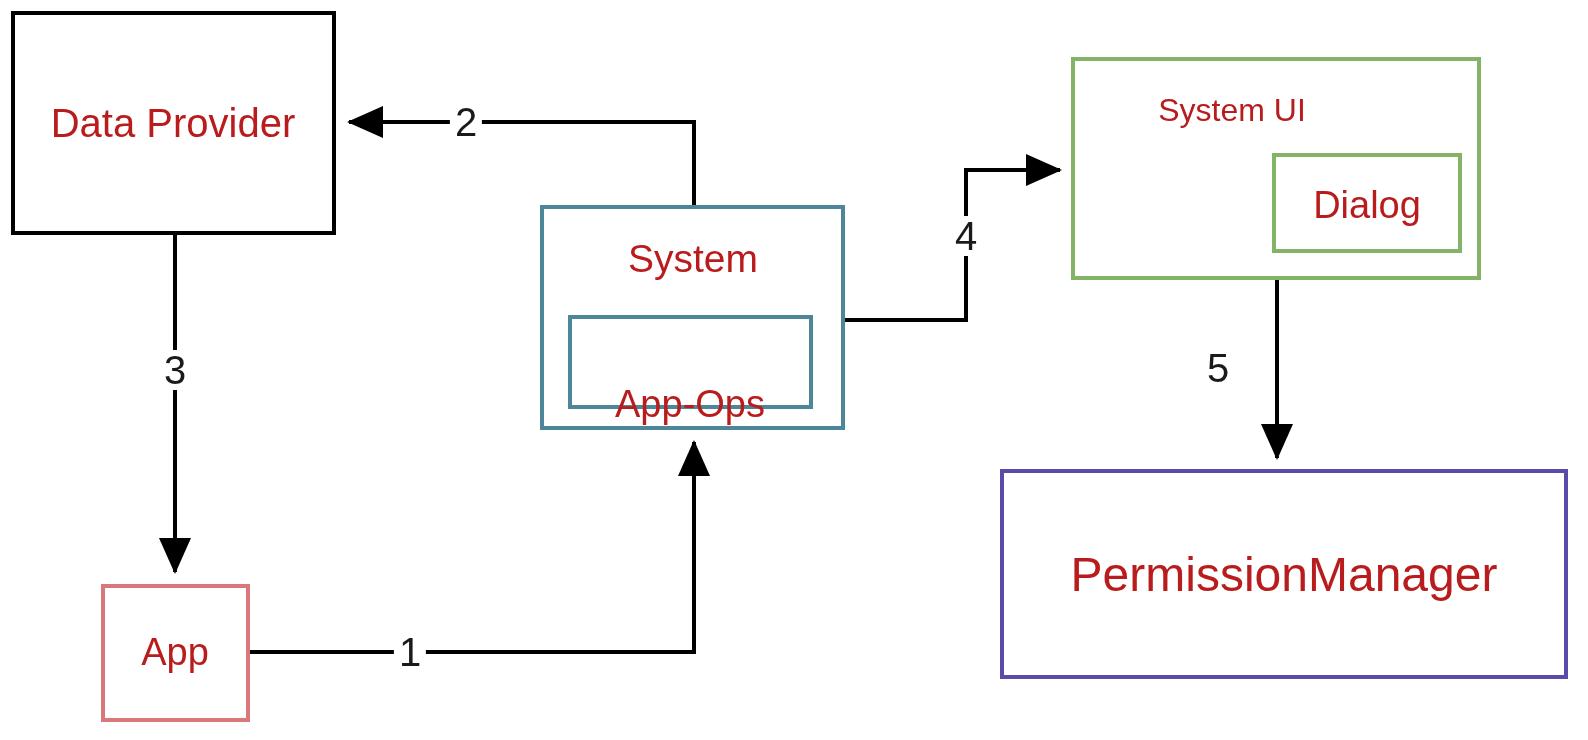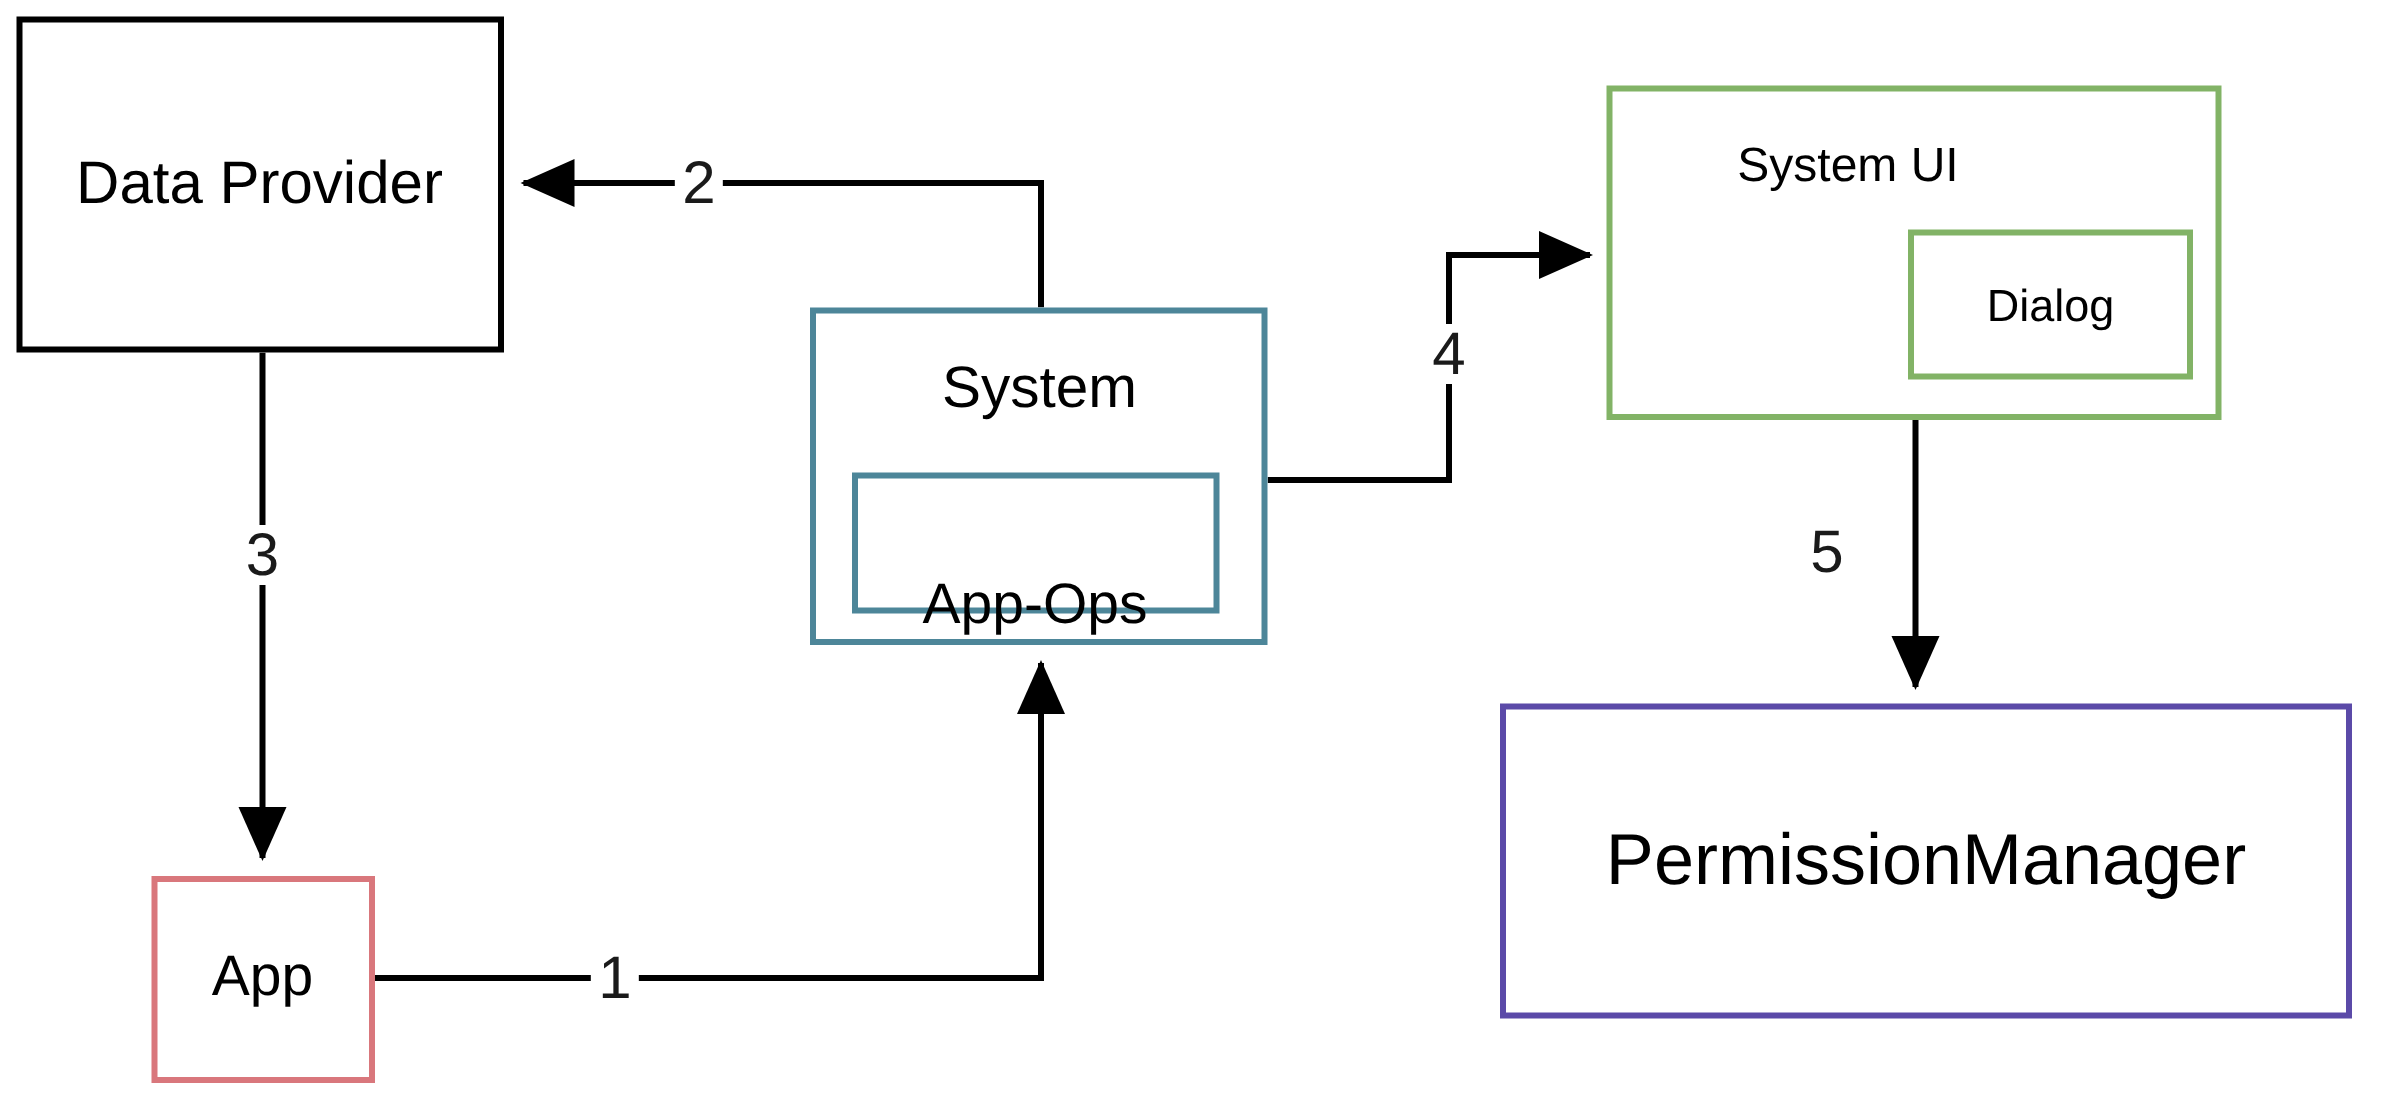--- a/index.html
+++ b/index.html
@@ -15,21 +15,21 @@
     overflow: hidden;
     font-family: "Liberation Sans", sans-serif;
   }
   .node {
     position: absolute;
     box-sizing: border-box;
     background: #ffffff;
   }
   .node-label {
     position: absolute;
-    color: #000000;
+    color: #b91c1c;
     white-space: nowrap;
     text-align: center;
     transform: translate(-50%, -50%);
     font-family: "Liberation Sans", sans-serif;
   }
   .edge-label {
     position: absolute;
     color: #1a1a1a;
     background: #ffffff;
     white-space: nowrap;
@@ -72,21 +72,21 @@
   <div id="node-layer">
       <div class="node" style="left: 11px; top: 11px; width: 325px; height: 224px; border: 4px solid rgb(0, 0, 0);"></div>
       <div class="node-label" style="left: 173px; top: 123px; font-size: 40px;">Data Provider</div>
       <div class="node" style="left: 540px; top: 205px; width: 305px; height: 225px; border: 4px solid rgb(77, 134, 153);"></div>
       <div class="node-label" style="left: 693px; top: 259px; font-size: 39px;">System</div>
       <div class="node" style="left: 568px; top: 315px; width: 245px; height: 94px; border: 4px solid rgb(77, 134, 153);"></div>
       <div class="node-label" style="left: 690px; top: 363px; font-size: 38px; margin-top: 41px;">App-Ops</div>
       <div class="node" style="left: 1071px; top: 57px; width: 410px; height: 223px; border: 4px solid rgb(130, 179, 102);"></div>
       <div class="node-label" style="left: 1232px; top: 110px; font-size: 32px;">System UI</div>
       <div class="node" style="left: 1272px; top: 153px; width: 190px; height: 100px; border: 4px solid rgb(130, 179, 102);"></div>
-      <div class="node-label" style="left: 1367px; top: 205px; font-size: 30px;">Dialog</div>
+      <div class="node-label" style="left: 1367px; top: 205px; font-size: 38px;">Dialog</div>
       <div class="node" style="left: 101px; top: 584px; width: 149px; height: 138px; border: 4px solid rgb(217, 119, 124);"></div>
       <div class="node-label" style="left: 175px; top: 652px; font-size: 38px;">App</div>
       <div class="node" style="left: 1000px; top: 469px; width: 568px; height: 210px; border: 4px solid rgb(91, 74, 168);"></div>
       <div class="node-label" style="left: 1284px; top: 574px; font-size: 48px;">PermissionManager</div>
     </div>
   <div id="label-layer">
       <div class="edge-label" style="left: 410px; top: 652px;">1</div>
       <div class="edge-label" style="left: 466px; top: 122px;">2</div>
       <div class="edge-label" style="left: 175px; top: 370px;">3</div>
       <div class="edge-label" style="left: 966px; top: 236px;">4</div>

